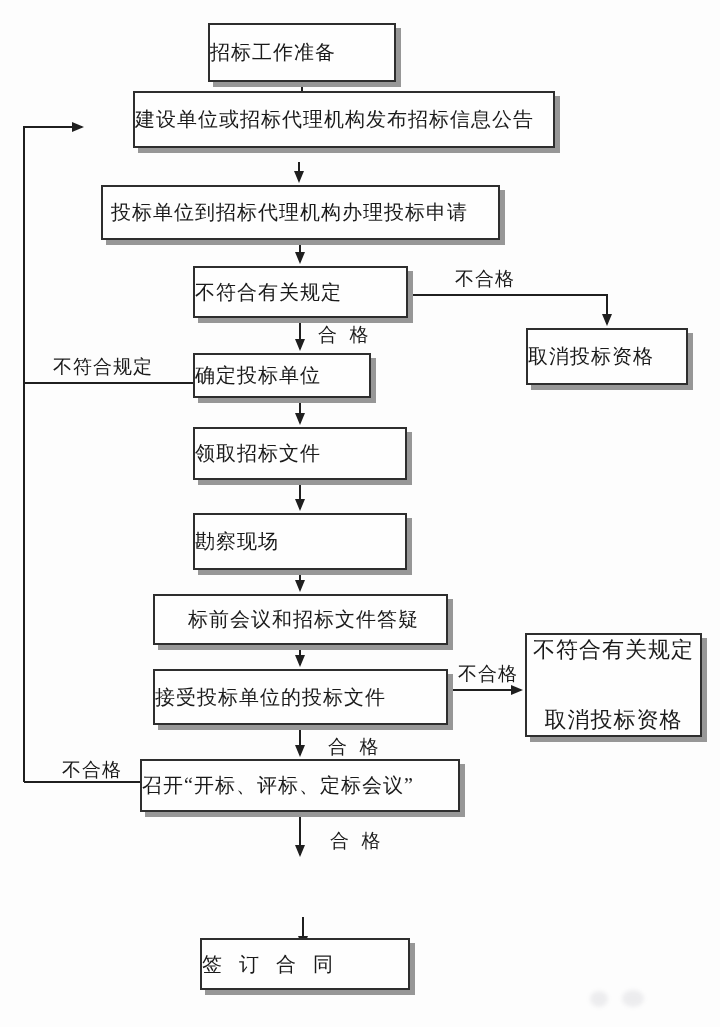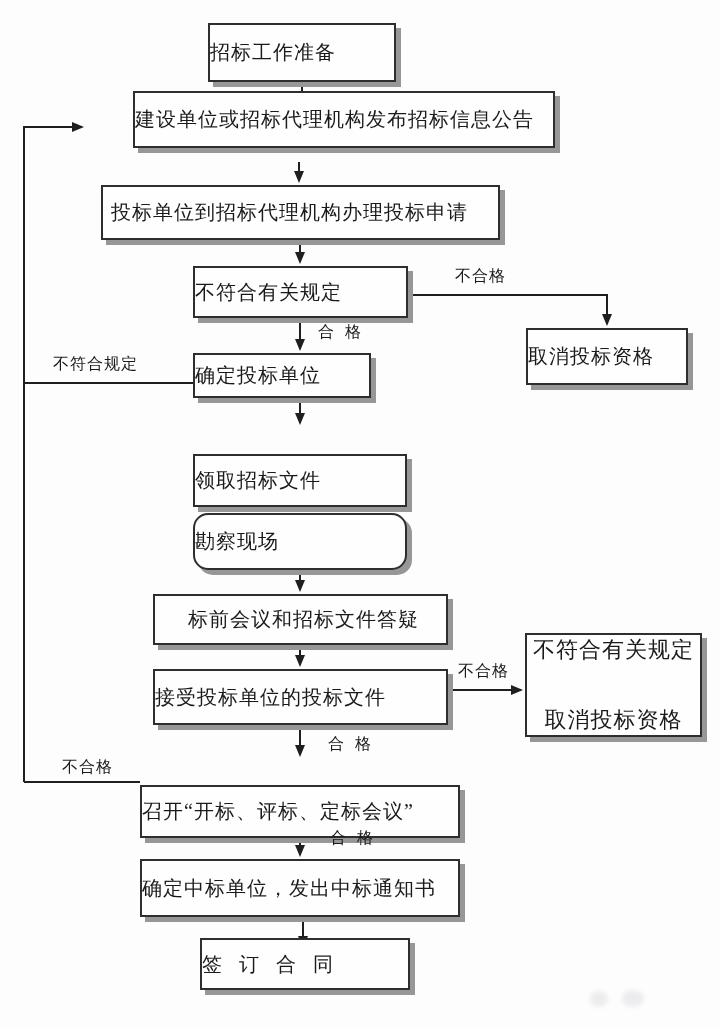--- a/index.html
+++ b/index.html
@@ -24,21 +24,21 @@
     justify-content:flex-start;
     text-align:center;
     font-size:20px;
     letter-spacing:1px;
     white-space:pre;
     z-index:2;
   }
   .box.two-line{flex-direction:column;justify-content:space-between;gap:20px;font-size:22px;}
   .edge-label{
     position:absolute;
-    font-size:16px;
+    font-size:19px;
     white-space:pre;
     z-index:3;
     letter-spacing:1px;
     text-align:center;
   }
   .wm{
     position:absolute;
     right:66px;bottom:14px;
     width:66px;height:26px;
     opacity:0.16;
@@ -99,48 +99,45 @@
   </div>
 
   <div class="box" style="left:526px;top:328px;width:162px;height:57px;">
     <span>取消投标资格</span>
   </div>
 
   <div class="box" style="left:193px;top:353px;width:178px;height:45px;">
     <span>确定投标单位</span>
   </div>
 
-  <div class="box" style="left:193px;top:427px;width:214px;height:53px;margin-top:27px;">
+  <div class="box" style="left:193px;top:427px;width:214px;height:53px;">
     <span>领取招标文件</span>
   </div>
 
-  <div class="box" style="left:193px;top:513px;width:214px;height:57px;border-radius:15px;">
+  <div class="box" style="left:193px;top:513px;width:214px;height:57px;">
     <span>勘察现场</span>
   </div>
 
   <div class="box" style="left:153px;top:594px;width:295px;height:51px;padding-left:33px;">
     <span>标前会议和招标文件答疑</span>
   </div>
 
   <div class="box" style="left:153px;top:669px;width:295px;height:56px;">
     <span>接受投标单位的投标文件</span>
   </div>
 
   <div class="box two-line" style="left:525px;top:633px;width:177px;height:104px;">
     <span>不符合有关规定</span>
     <span>取消投标资格</span>
   </div>
 
-  <div class="box" style="left:140px;top:759px;width:320px;height:53px;margin-top:26px;">
+  <div class="box" style="left:140px;top:759px;width:320px;height:53px;">
     <span>召开“开标、评标、定标会议”</span>
   </div>
 
-  <div class="box" style="left:140px;top:859px;width:320px;height:58px;">
-    <span>确定中标单位，发出中标通知书</span>
-  </div>
 
   <div class="box" style="left:200px;top:938px;width:210px;height:52px;letter-spacing:6px;">
     <span>签 订 合 同</span>
   </div>
 
   <span class="edge-label" style="left:318px;top:322px;">合  格</span>
   <span class="edge-label" style="left:455px;top:266px;">不合格</span>
   <span class="edge-label" style="left:53px;top:354px;">不符合规定</span>
   <span class="edge-label" style="left:458px;top:661px;">不合格</span>
   <span class="edge-label" style="left:328px;top:734px;">合  格</span>

